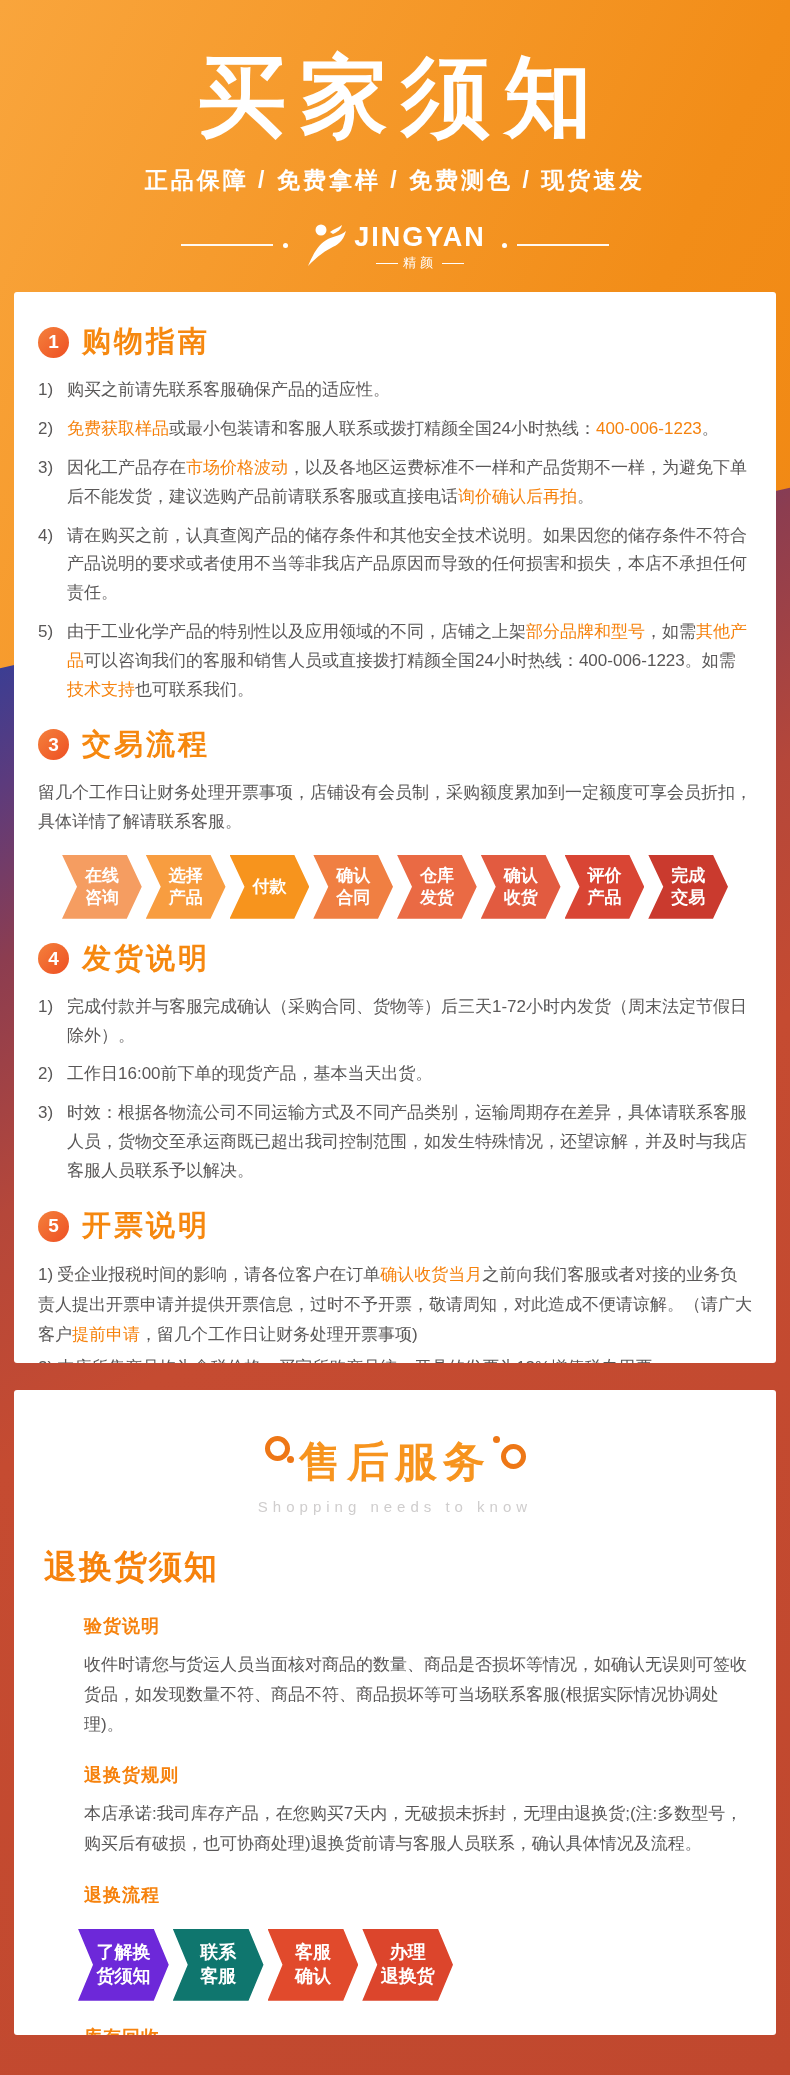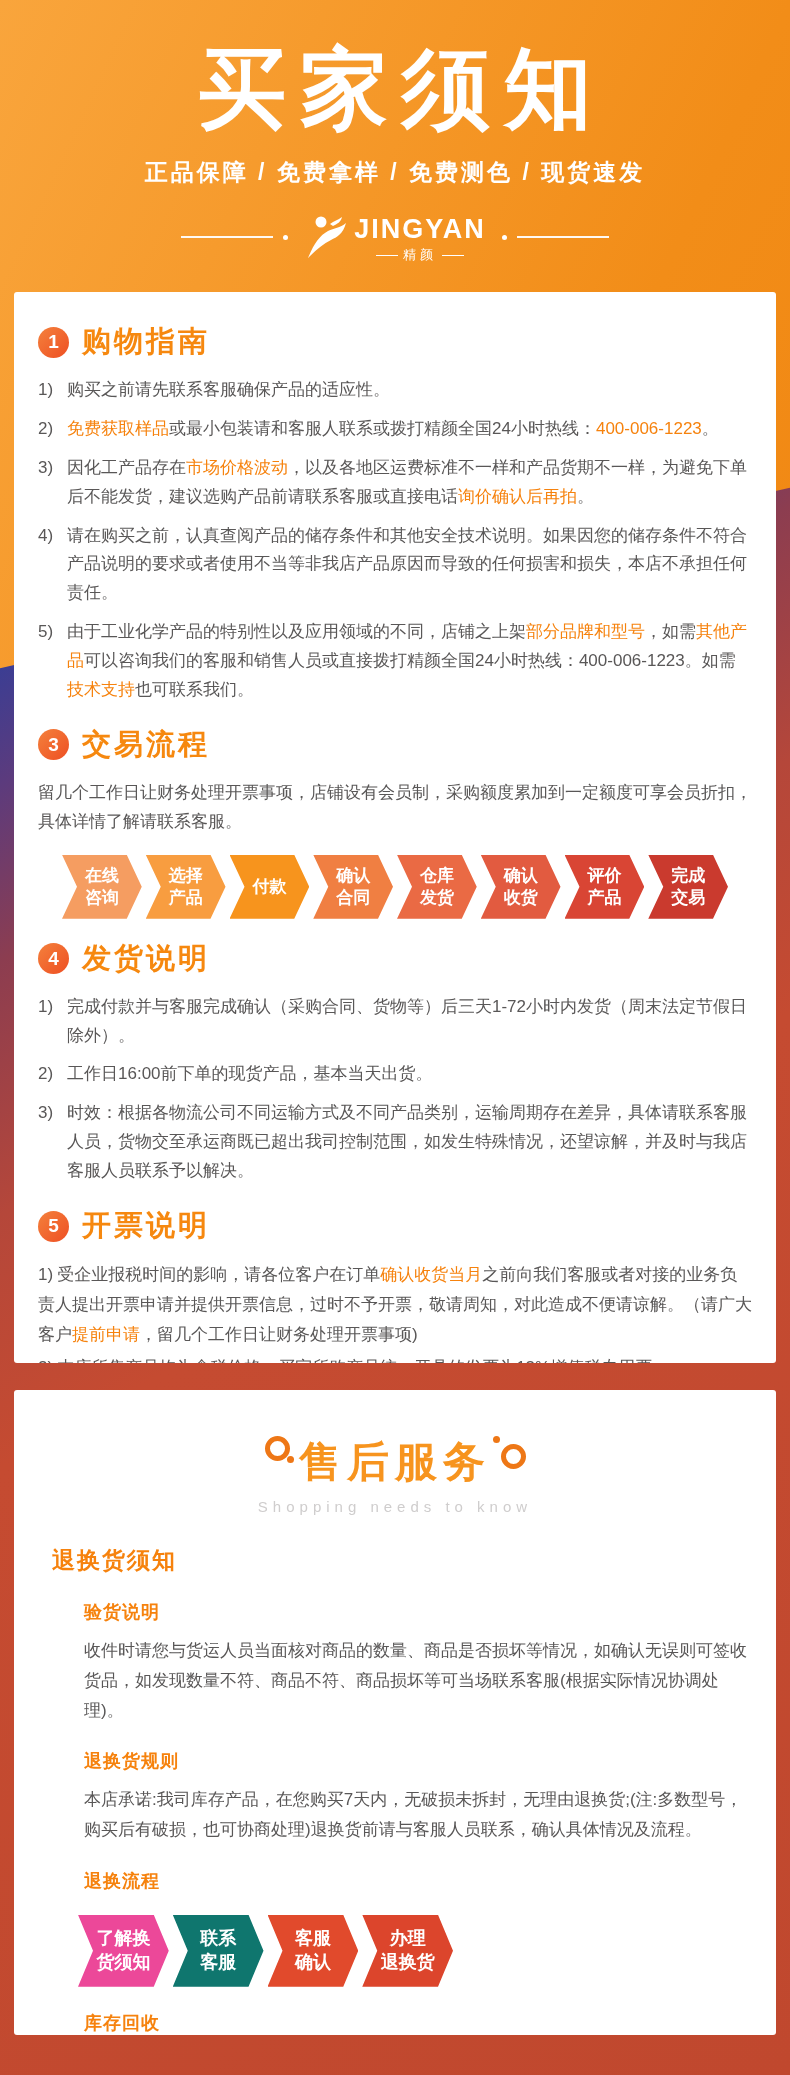--- a/index.html
+++ b/index.html
@@ -5,21 +5,21 @@
   html,body{margin:0;padding:0;}
   body{font-family:"Liberation Sans","DejaVu Sans",sans-serif;background:#888;}
   .page{position:relative;width:790px;height:2075px;margin:0 auto;overflow:hidden;background:#c24a31;}
   
   .bg-under{position:absolute;inset:0;
     background:linear-gradient(150deg,#2b3f9e 24%,#5c3b7d 31%,#8c3d50 38%,#b5473a 48%,#c54b31 58%,#c0482e 100%);}
   .bg-orange{position:absolute;inset:0;
     background:linear-gradient(115deg,#f9a53c 0%,#f28d18 45%,#ef7e0a 100%);
     clip-path:polygon(0 0,100% 0,100% 23.5%,0 32.2%);}
   
-  .header{position:absolute;top:0;left:0;width:100%;text-align:center;color:#fff;}
+  .header{position:absolute;top:8px;left:0;width:100%;text-align:center;color:#fff;}
   .main-title{margin-top:30px;font-size:88px;font-weight:800;letter-spacing:14px;text-indent:14px;}
   .tagline{margin-top:8px;font-size:23px;font-weight:600;letter-spacing:3px;}
   .logo-row{margin-top:22px;display:flex;align-items:center;justify-content:center;}
   .rule{width:92px;height:2px;background:#fff;opacity:.95;}
   .ldot{width:5px;height:5px;border-radius:50%;background:#fff;margin:0 10px;}
   .logo{display:flex;align-items:center;margin:0 6px;}
   .logo-mark{width:46px;height:46px;margin-right:4px;}
   .logo-texts{display:flex;flex-direction:column;align-items:center;}
   .logo-name{font-size:27px;font-weight:800;letter-spacing:2px;line-height:1;margin-top:6px;}
   .logo-cn{display:flex;align-items:center;font-size:13px;letter-spacing:4px;margin-top:3px;}
@@ -51,21 +51,21 @@
   .flow2 .arrow{height:72px;font-size:18px;}
   
   .service-title-row{display:flex;align-items:flex-start;justify-content:center;margin-top:14px;}
   .service-title{font-size:42px;font-weight:800;color:#f7941e;letter-spacing:6px;}
   .deco{position:relative;width:34px;height:40px;}
   .ring{position:absolute;width:15px;height:15px;border:5px solid #ee7716;border-radius:50%;}
   .dot{position:absolute;width:7px;height:7px;background:#ee7716;border-radius:50%;}
   .deco-l .ring{left:0;top:2px;}  .deco-l .dot{left:22px;top:22px;}
   .deco-r .ring{left:10px;top:10px;} .deco-r .dot{left:2px;top:2px;}
   .service-sub{text-align:center;color:#cfcdcd;font-size:15px;letter-spacing:5px;margin-top:8px;}
-  .big-heading{font-size:23px;font-weight:800;color:#f6820d;letter-spacing:2px;margin:30px 0 0 14px;}
+  .big-heading{font-size:33px;font-weight:800;color:#f6820d;letter-spacing:2px;margin:30px 0 0 6px;}
   .sub-title{font-size:18px;font-weight:700;color:#f6820d;letter-spacing:1px;margin:24px 0 12px 46px;}
   .sub-text{font-size:17px;color:#595757;line-height:1.75;margin:0 0 0 46px;}
 </style>
 </head>
 <body>
 
 <div class="page">
   <div class="bg-under"></div>
   <div class="bg-orange"></div>
 
@@ -179,21 +179,21 @@
     </div>
     <div class="service-sub">Shopping needs to know</div>
     <div class="big-heading">退换货须知</div>
     <div id="card2-subsections">
         <div class="sub-title">验货说明</div>
         <p class="sub-text">收件时请您与货运人员当面核对商品的数量、商品是否损坏等情况，如确认无误则可签收货品，如发现数量不符、商品不符、商品损坏等可当场联系客服(根据实际情况协调处理)。</p>
         <div class="sub-title">退换货规则</div>
         <p class="sub-text">本店承诺:我司库存产品，在您购买7天内，无破损未拆封，无理由退换货;(注:多数型号，购买后有破损，也可协商处理)退换货前请与客服人员联系，确认具体情况及流程。</p>
         <div class="sub-title">退换流程</div>
         <div class="flow flow2">
-          <div class="arrow" style="background: #ec4899;">了解换<br>货须知</div>
+          <div class="arrow" style="background: #6d28d9;">了解换<br>货须知</div>
           <div class="arrow" style="background: #0f766e; text-align: center;">联系<br>客服</div>
           <div class="arrow" style="background: rgb(225, 74, 44);">客服<br>确认</div>
           <div class="arrow" style="background: rgb(220, 69, 44);">办理<br>退换货</div>
         </div>
         <div class="sub-title">库存回收</div>
       </div>
   </section>
 </div>
 
 </body></html>

